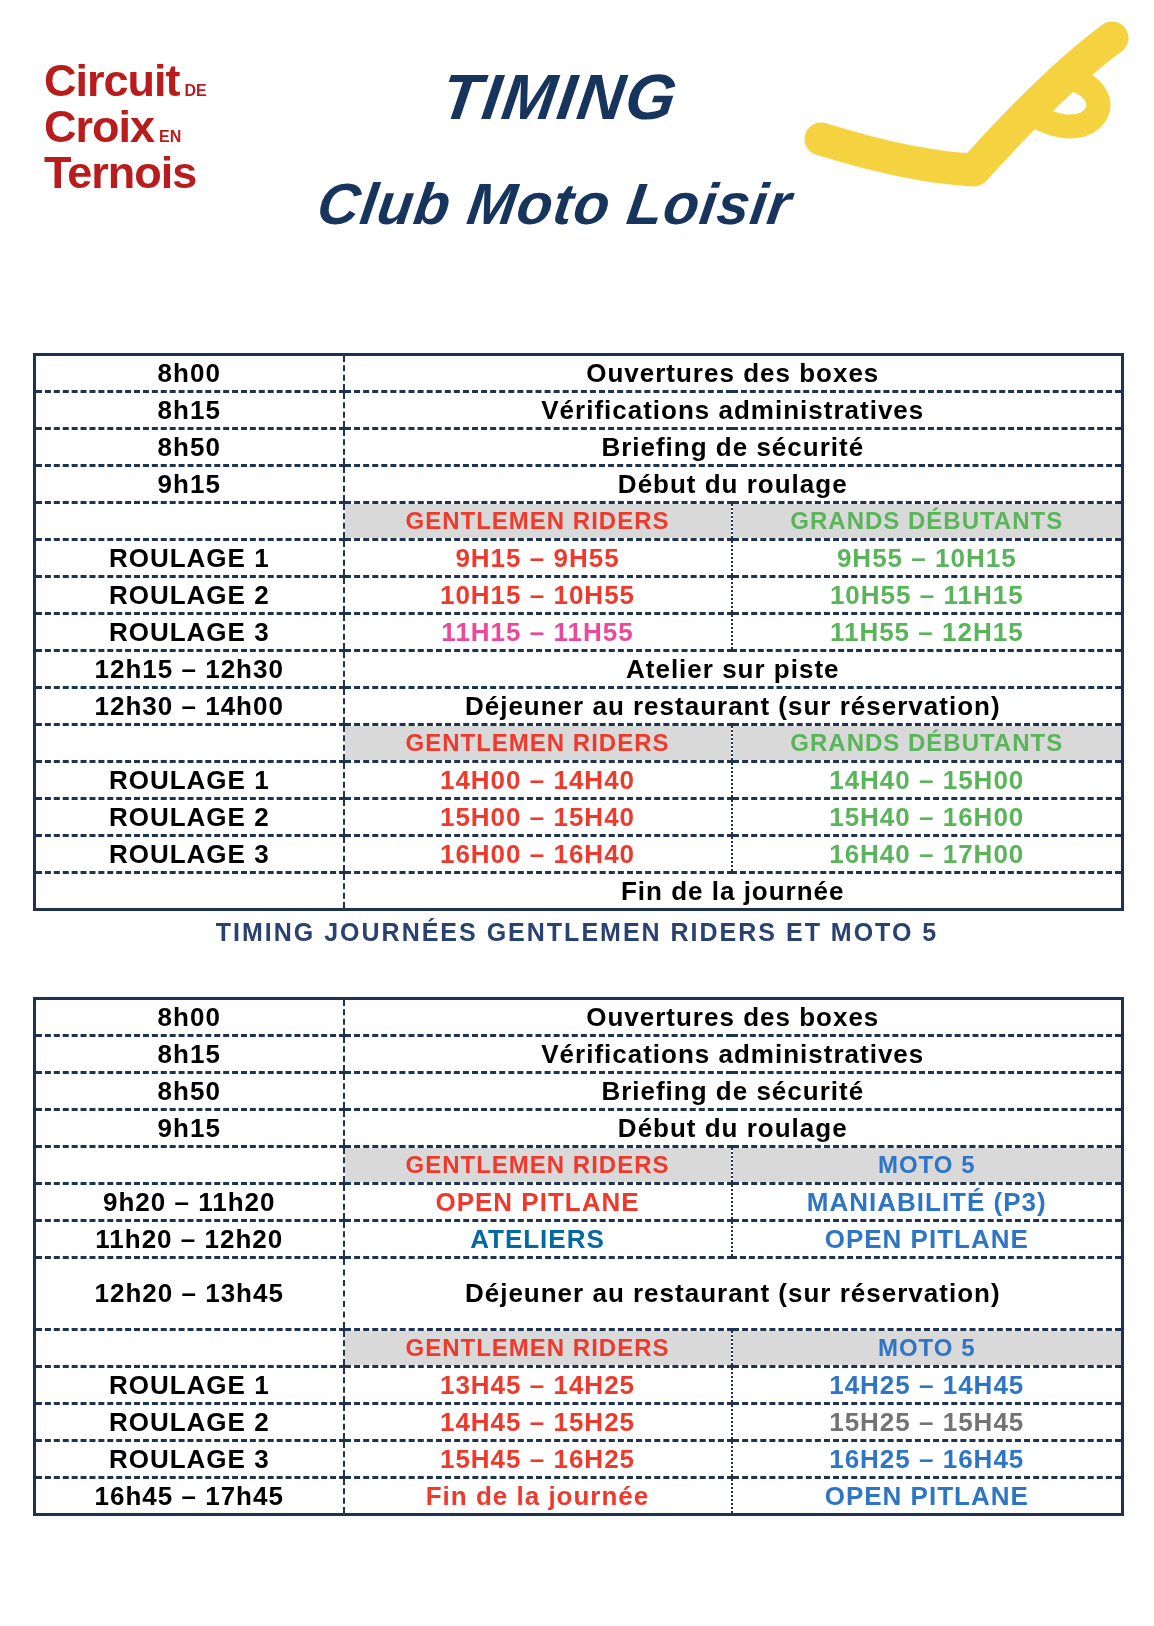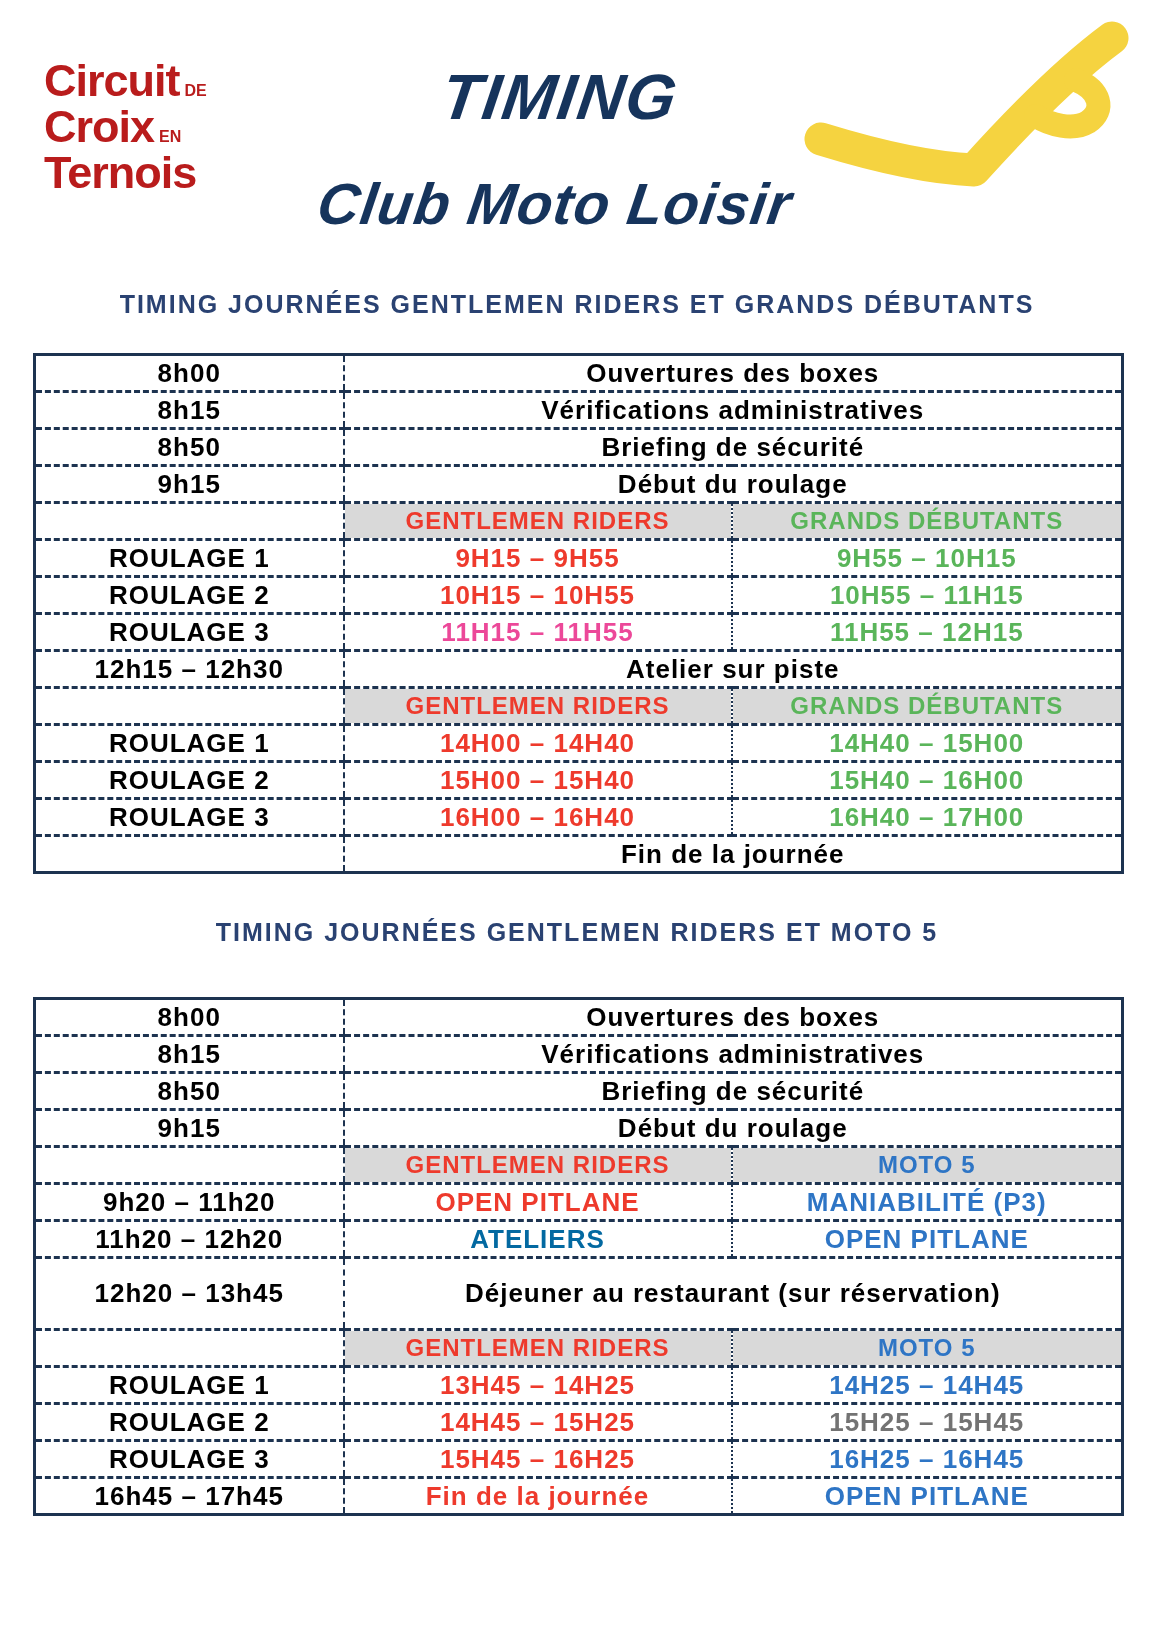--- a/index.html
+++ b/index.html
@@ -62,21 +62,20 @@
   </div>
 
   <div class="main-title">TIMING</div>
   <div class="subtitle">Club Moto Loisir</div>
 
   <svg class="track" width="372" height="186" viewBox="0 0 372 186" aria-hidden="true">
     <path d="M 43 127 C 95 143 150 156 196 158 C 232 118 288 60 334 26" fill="none" stroke="#f5d340" stroke-width="33" stroke-linecap="round" stroke-linejoin="round"></path>
     <path d="M 298 68 C 322 78 328 98 310 110 C 295 119 272 113 258 104" fill="none" stroke="#f5d340" stroke-width="24" stroke-linecap="round" stroke-linejoin="round"></path>
   </svg>
 
-  <div class="sec-title" id="sec-title-0">TIMING JOURNÉES GENTLEMEN RIDERS ET GRANDS DÉBUTANTS</div>
   <table class="ttable" id="table-0">
     <colgroup>
         <col style="width:309px">
         <col style="width:388px">
         <col style="width:391px">
       </colgroup>
     <tbody id="tbody-0">
         <tr>
           <td class="c1">8h00</td>
           <td class="c23" colspan="2">Ouvertures des boxes</td>
@@ -109,20 +108,24 @@
           <td class="c3" style="color: rgb(90, 181, 90);">10H55 – 11H15</td>
         </tr>
         <tr>
           <td class="c1">ROULAGE 3</td>
           <td class="c2" style="color: #ec4899;">11H15 – 11H55</td>
           <td class="c3" style="color: rgb(90, 181, 90);">11H55 – 12H15</td>
         </tr>
         <tr>
           <td class="c1">12h15 – 12h30</td>
           <td class="c23" colspan="2">Atelier sur piste</td>
+        </tr>
+        <tr>
+          <td class="c1">12h30 – 14h00</td>
+          <td class="c23" colspan="2">Déjeuner au restaurant (sur réservation)</td>
         </tr>
         <tr class="hdr">
           <td class="c1"></td>
           <td class="c2" style="color: rgb(238, 58, 44);">GENTLEMEN RIDERS</td>
           <td class="c3" style="color: rgb(90, 181, 90);">GRANDS DÉBUTANTS</td>
         </tr>
         <tr>
           <td class="c1">ROULAGE 1</td>
           <td class="c2" style="color: rgb(238, 58, 44);">14H00 – 14H40</td>
           <td class="c3" style="color: rgb(90, 181, 90);">14H40 – 15H00</td>

